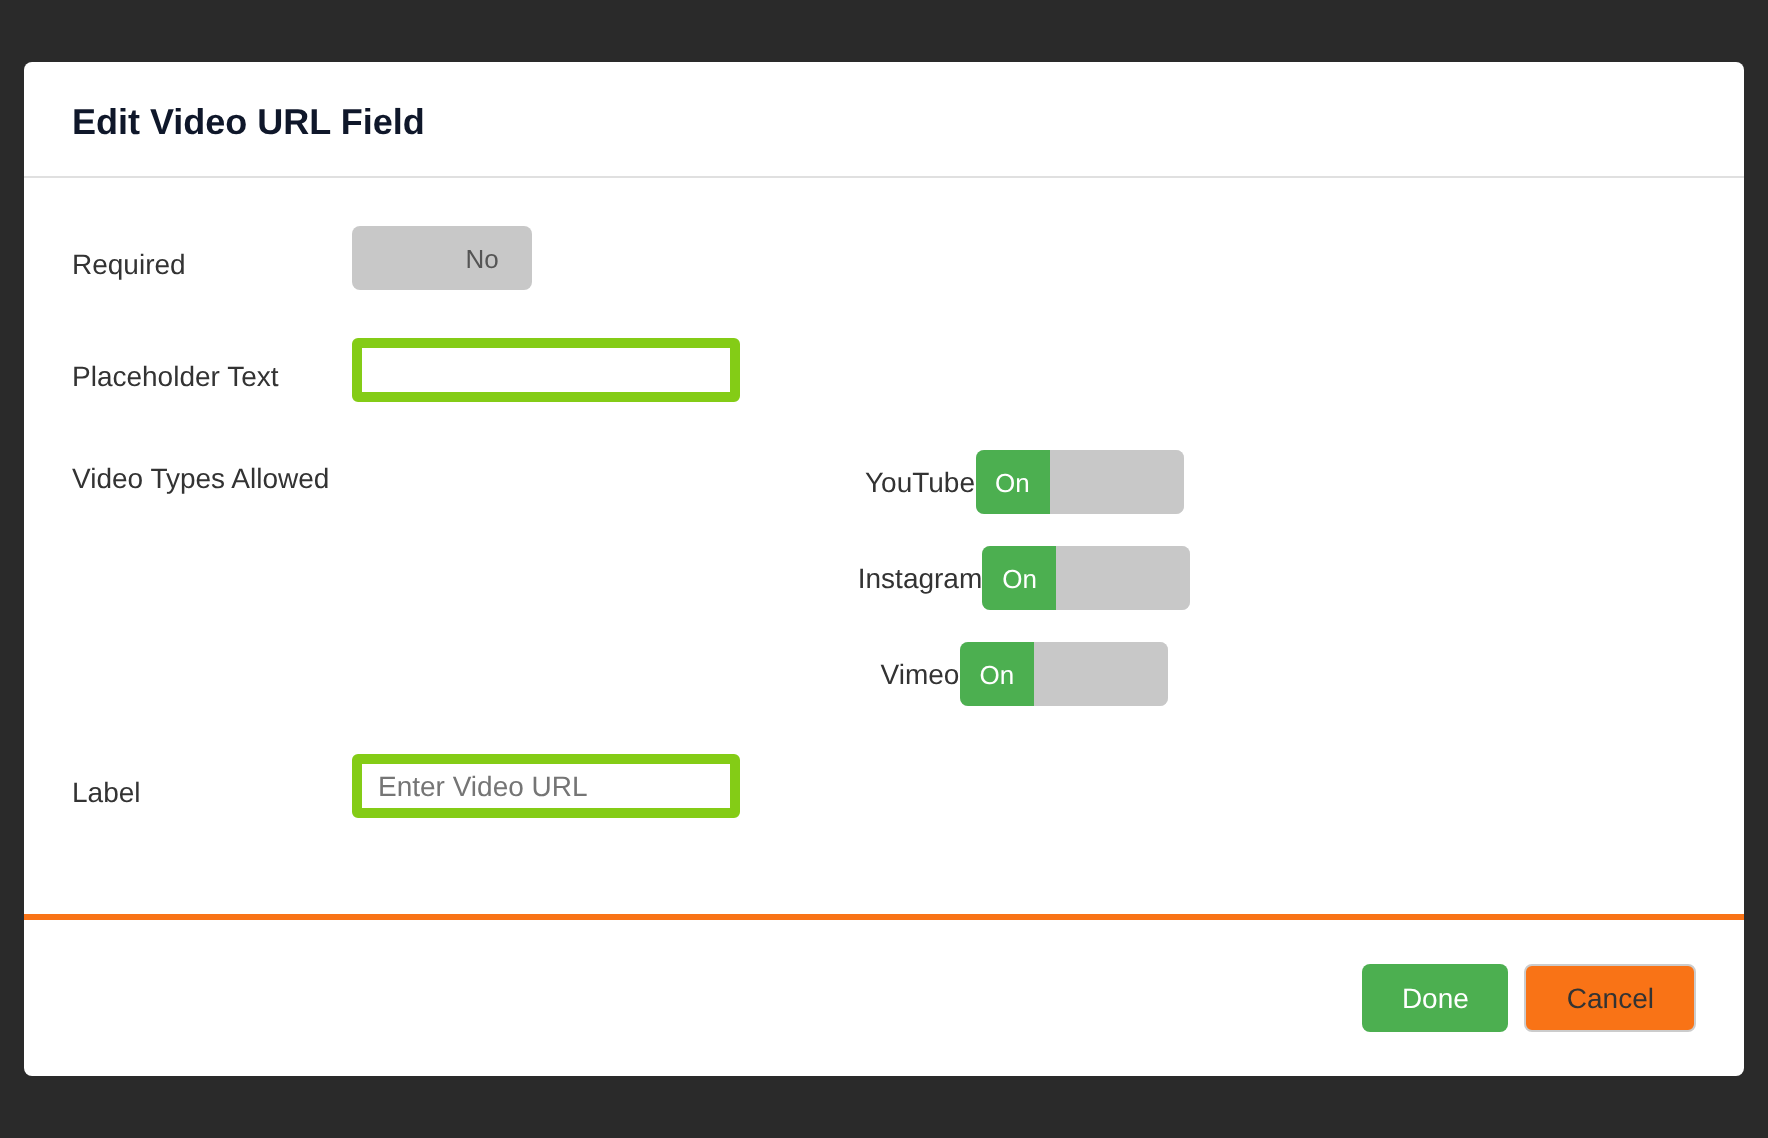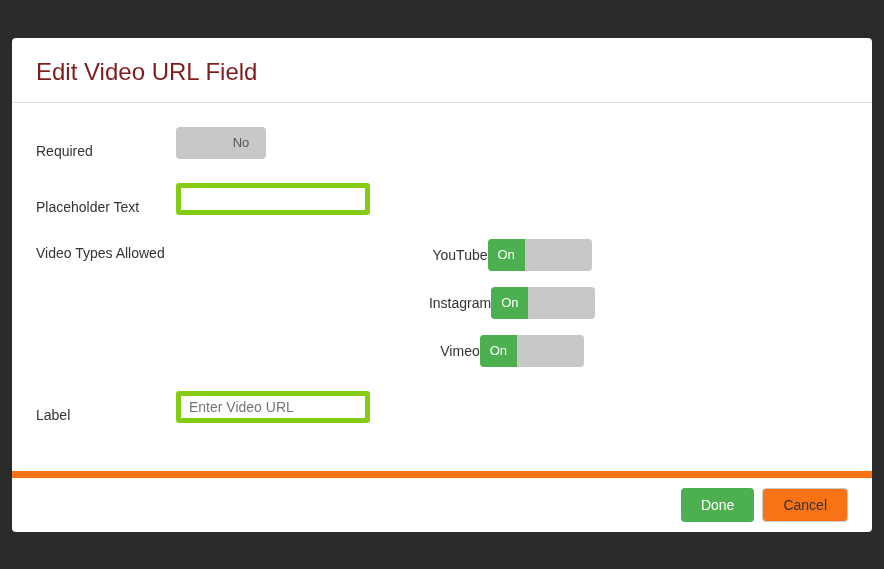--- a/index.html
+++ b/index.html
@@ -37,34 +37,34 @@
       flex-direction: column;
       overflow: hidden;
     }
 
     .modal-header {
       padding: 20px 24px 16px;
       border-bottom: 1px solid #e0e0e0;
     }
 
     .modal-title {
-      font-size: 24px;
-      font-weight: 400;
-      color: #7f1d1d;
+      font-size: 18px;
+      font-weight: 700;
+      color: #0f172a;
     }
 
     .modal-body {
       padding: 24px;
       flex: 1;
       overflow-y: auto;
     }
 
     .form-row {
       display: flex;
-      align-items: flex-end;
+      align-items: center;
       margin-bottom: 24px;
     }
 
     .form-label {
       width: 140px;
       min-width: 140px;
       color: #333;
       font-size: 14px;
       padding-top: 6px;
     }
@@ -166,22 +166,22 @@
       align-items: center;
       justify-content: space-between;
     }
 
     .video-type-name {
       color: #333;
       font-size: 14px;
     }
 
     .modal-footer {
-      padding: 10px 24px;
-      border-top: 7px solid #f97316;
+      padding: 22px 24px;
+      border-top: 3px solid #f97316;
       display: flex;
       justify-content: flex-end;
       gap: 8px;
     }
 
     .btn-done {
       background: #4caf50;
       color: #fff;
       border: none;
       border-radius: 4px;

